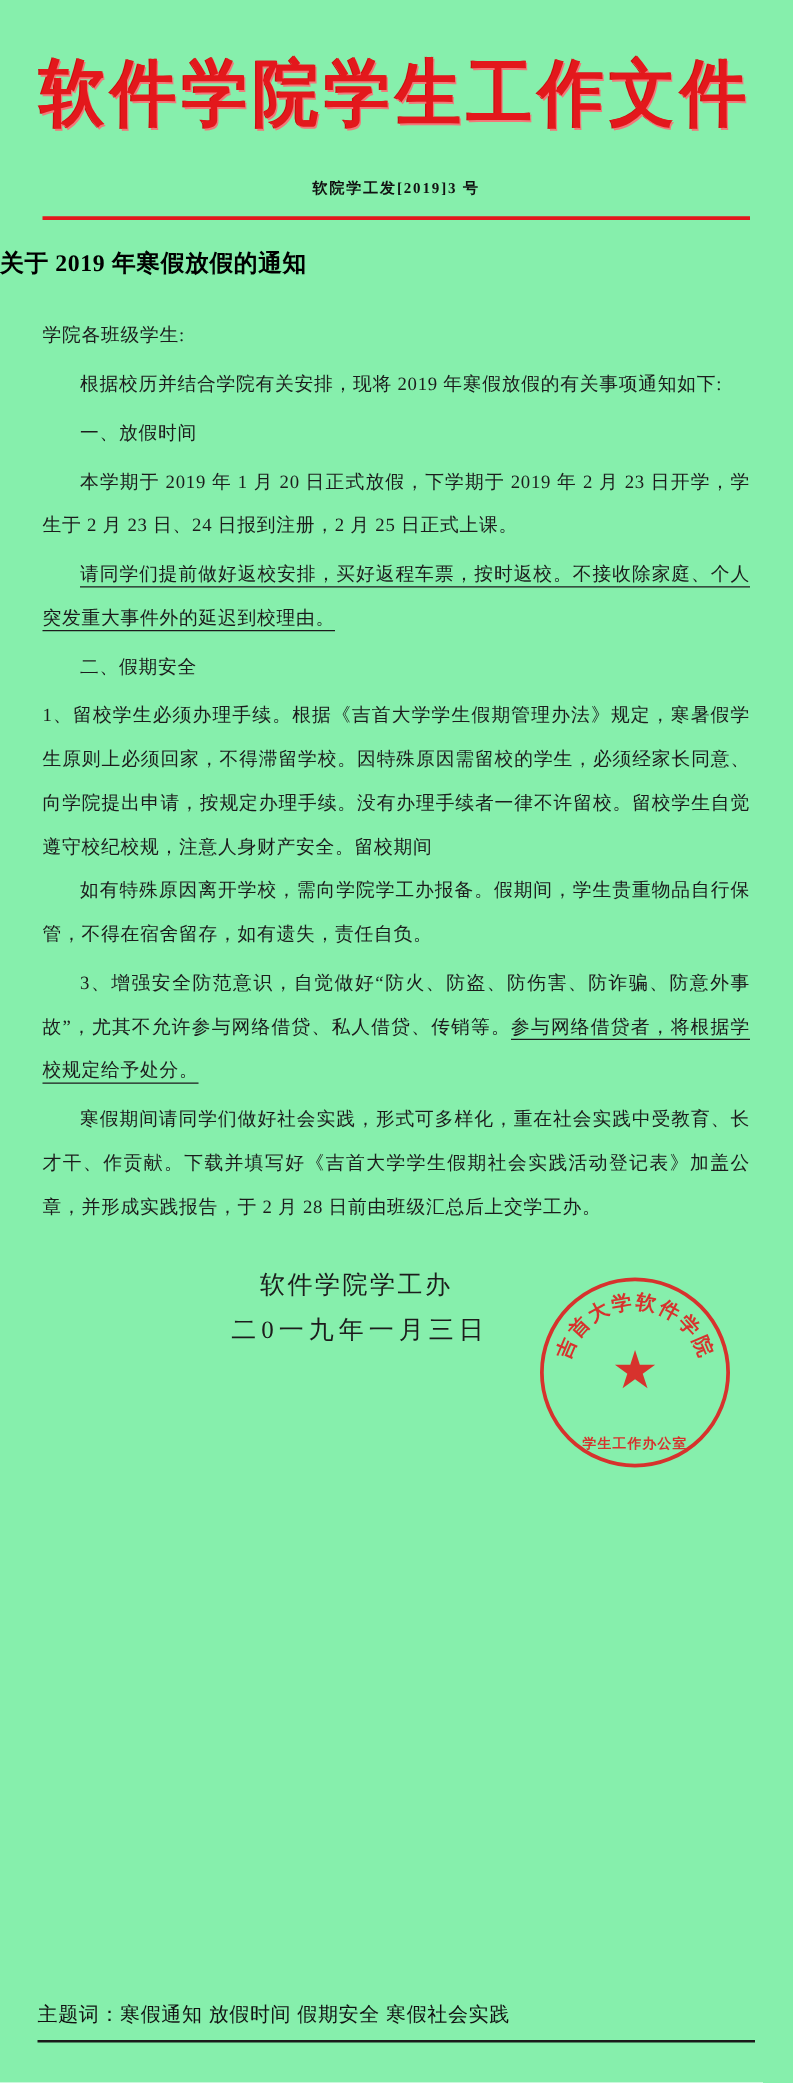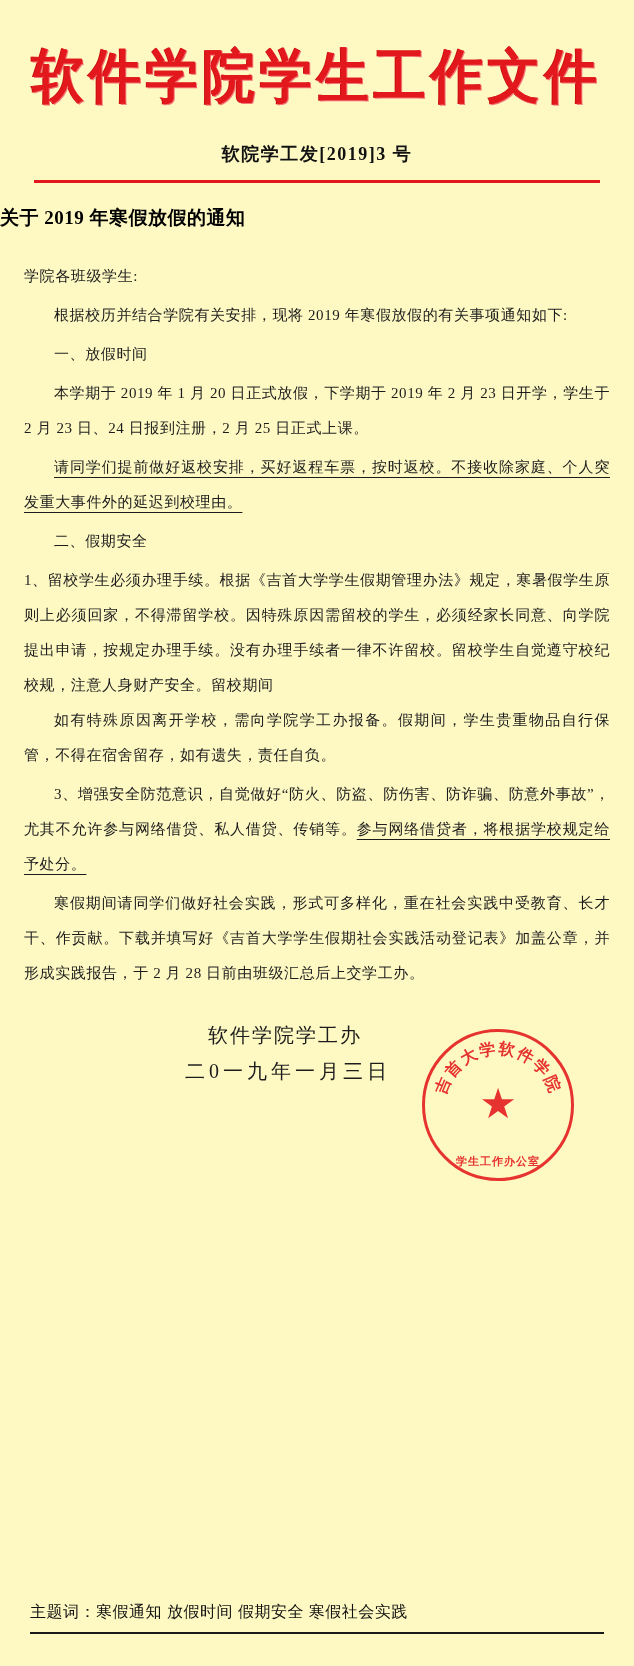--- a/index.html
+++ b/index.html
@@ -14,21 +14,21 @@
     font-family: "Liberation Serif", "DejaVu Serif", serif;
     color: #1a1a1a;
     overflow: hidden;
   }
 
   .page {
     position: relative;
     width: 634px;
     height: 1666px;
     box-sizing: border-box;
-    background: #fef9c3;
+    background: #86efac;
   }
 
   
   .masthead {
     padding-top: 42px;
     text-align: center;
   }
   .masthead-title {
     font-family: "Liberation Serif", "DejaVu Serif", serif;
     font-size: 52px;
@@ -38,21 +38,21 @@
     color: #e3181c;
     text-shadow: 1px 1px 0 #f2787a, -1px 0 0 #c8110f;
     white-space: nowrap;
     transform: scaleY(1.12);
     transform-origin: center top;
   }
 
   .doc-number {
     margin-top: 38px;
     text-align: center;
-    font-size: 18px;
+    font-size: 12px;
     font-weight: 700;
     letter-spacing: 1.5px;
     color: #111;
     font-family: "Liberation Serif", "DejaVu Serif", serif;
   }
 
   .red-rule {
     margin: 14px auto 0 auto;
     width: 566px;
     height: 3px;
@@ -65,21 +65,21 @@
     text-align: left;
     font-size: 19px;
     font-weight: 700;
     letter-spacing: 0.5px;
     color: #000;
   }
 
   
   .body-area {
     margin: 0 auto;
-    padding: 0 24px;
+    padding: 0 34px;
     box-sizing: border-box;
     width: 634px;
   }
 
   p.para {
     font-size: 15px;
     line-height: 35px;
     margin: 0;
     padding: 0;
     text-align: justify;

